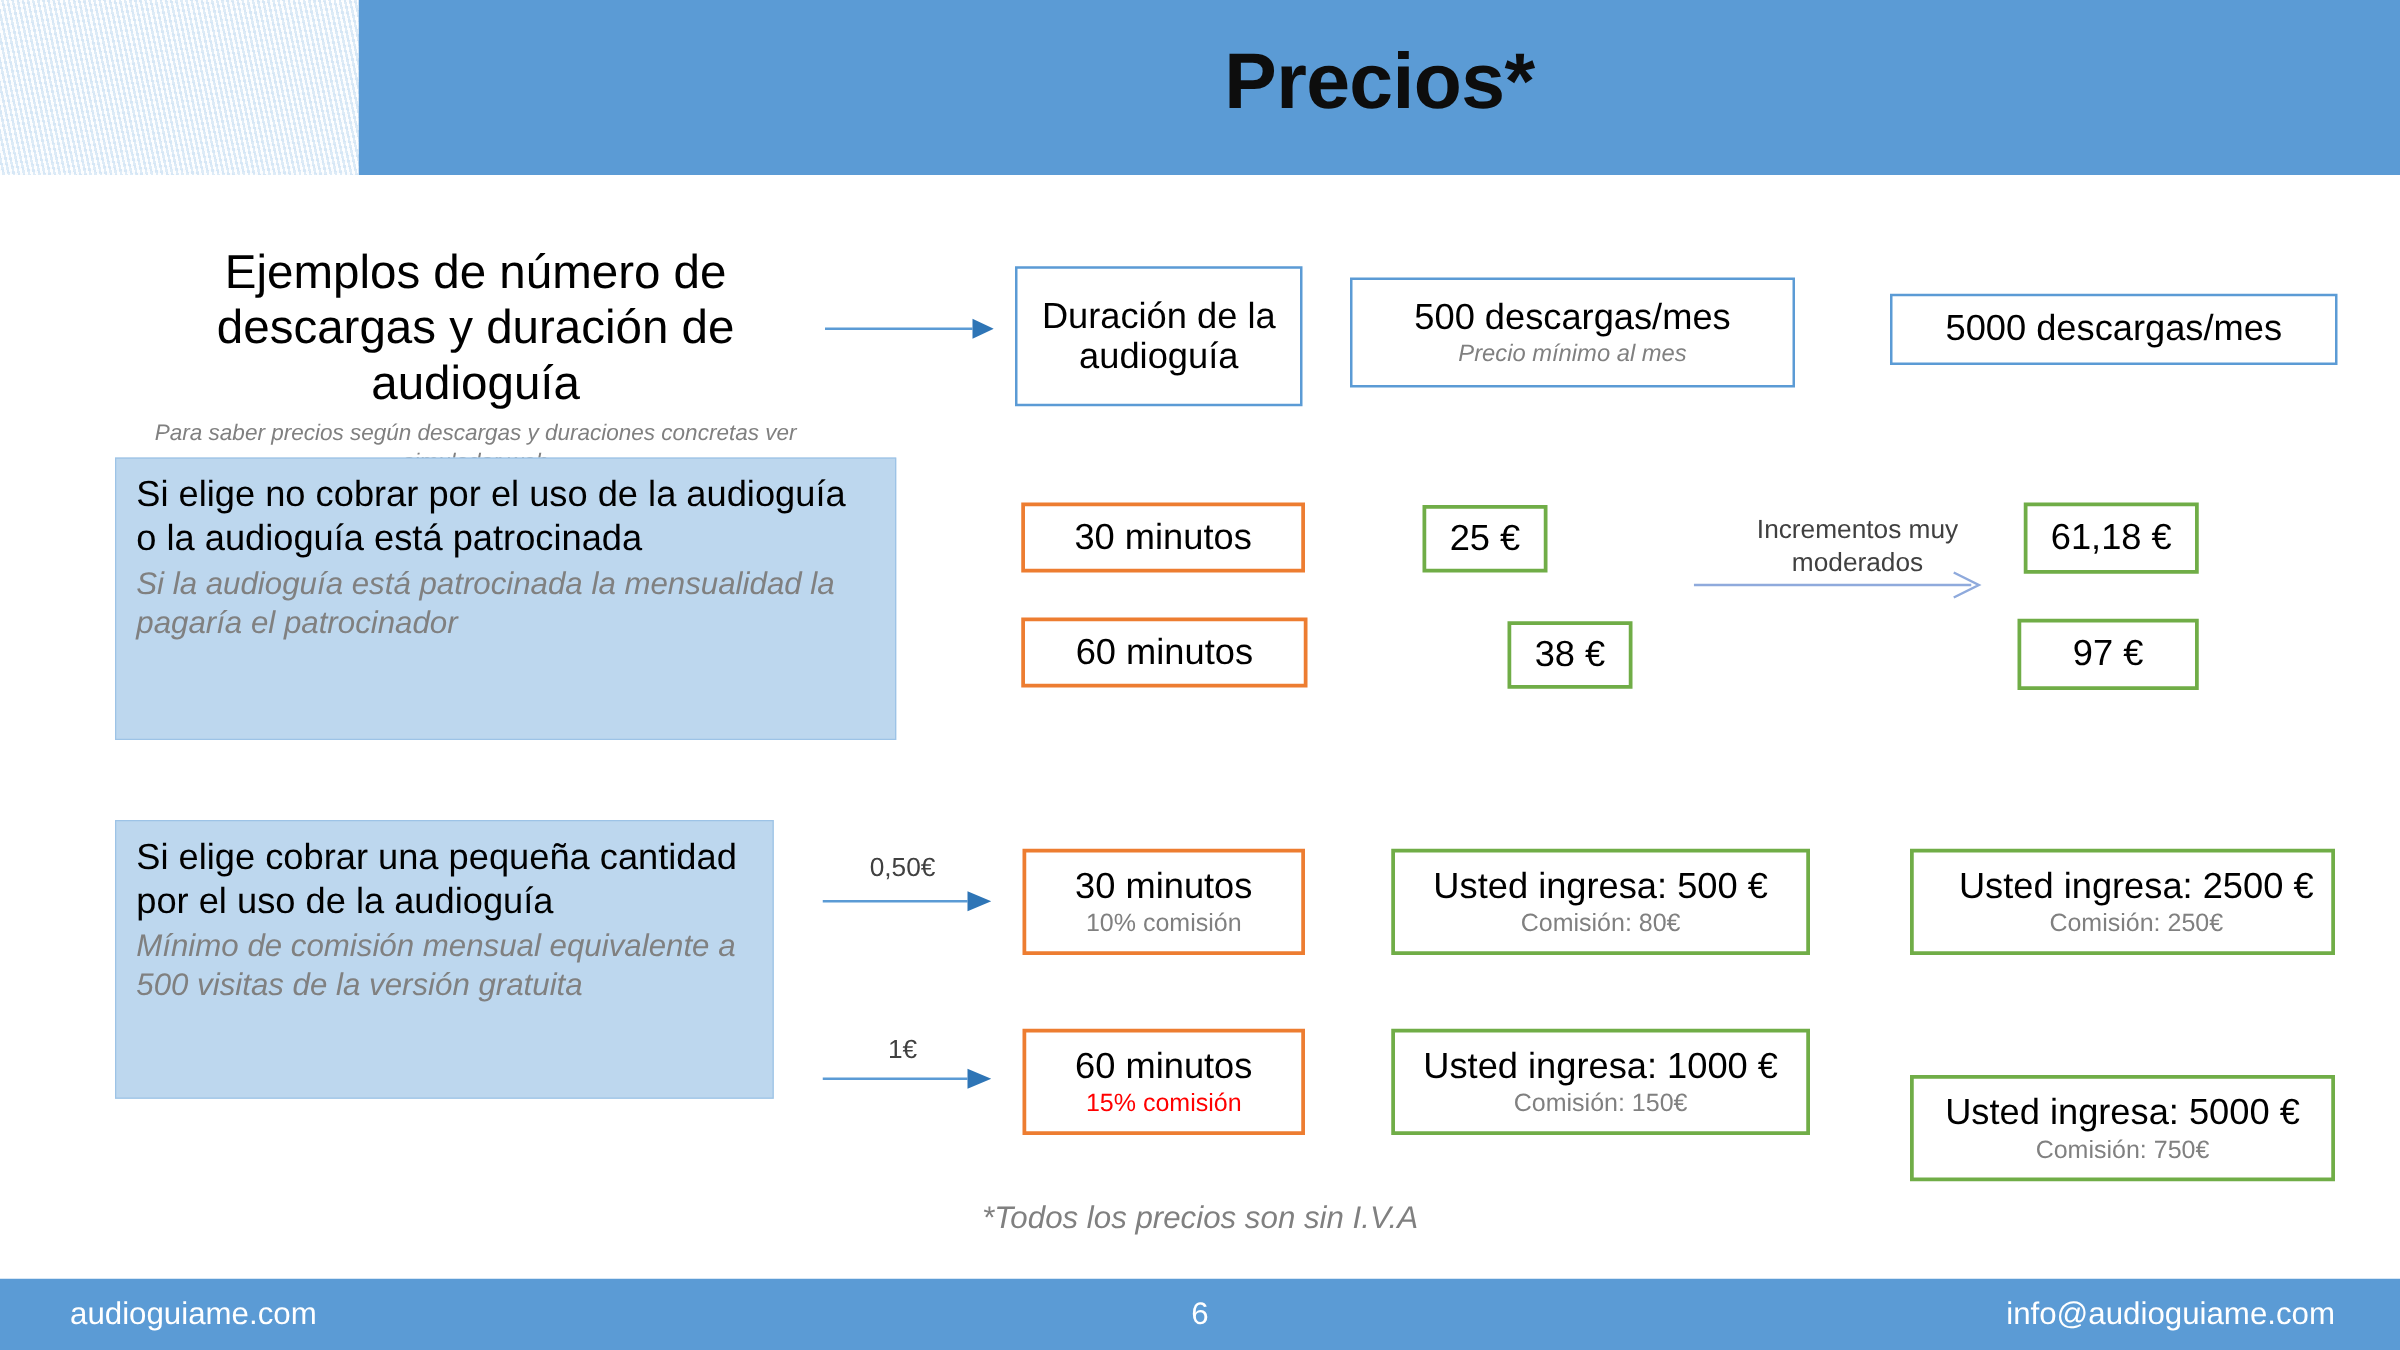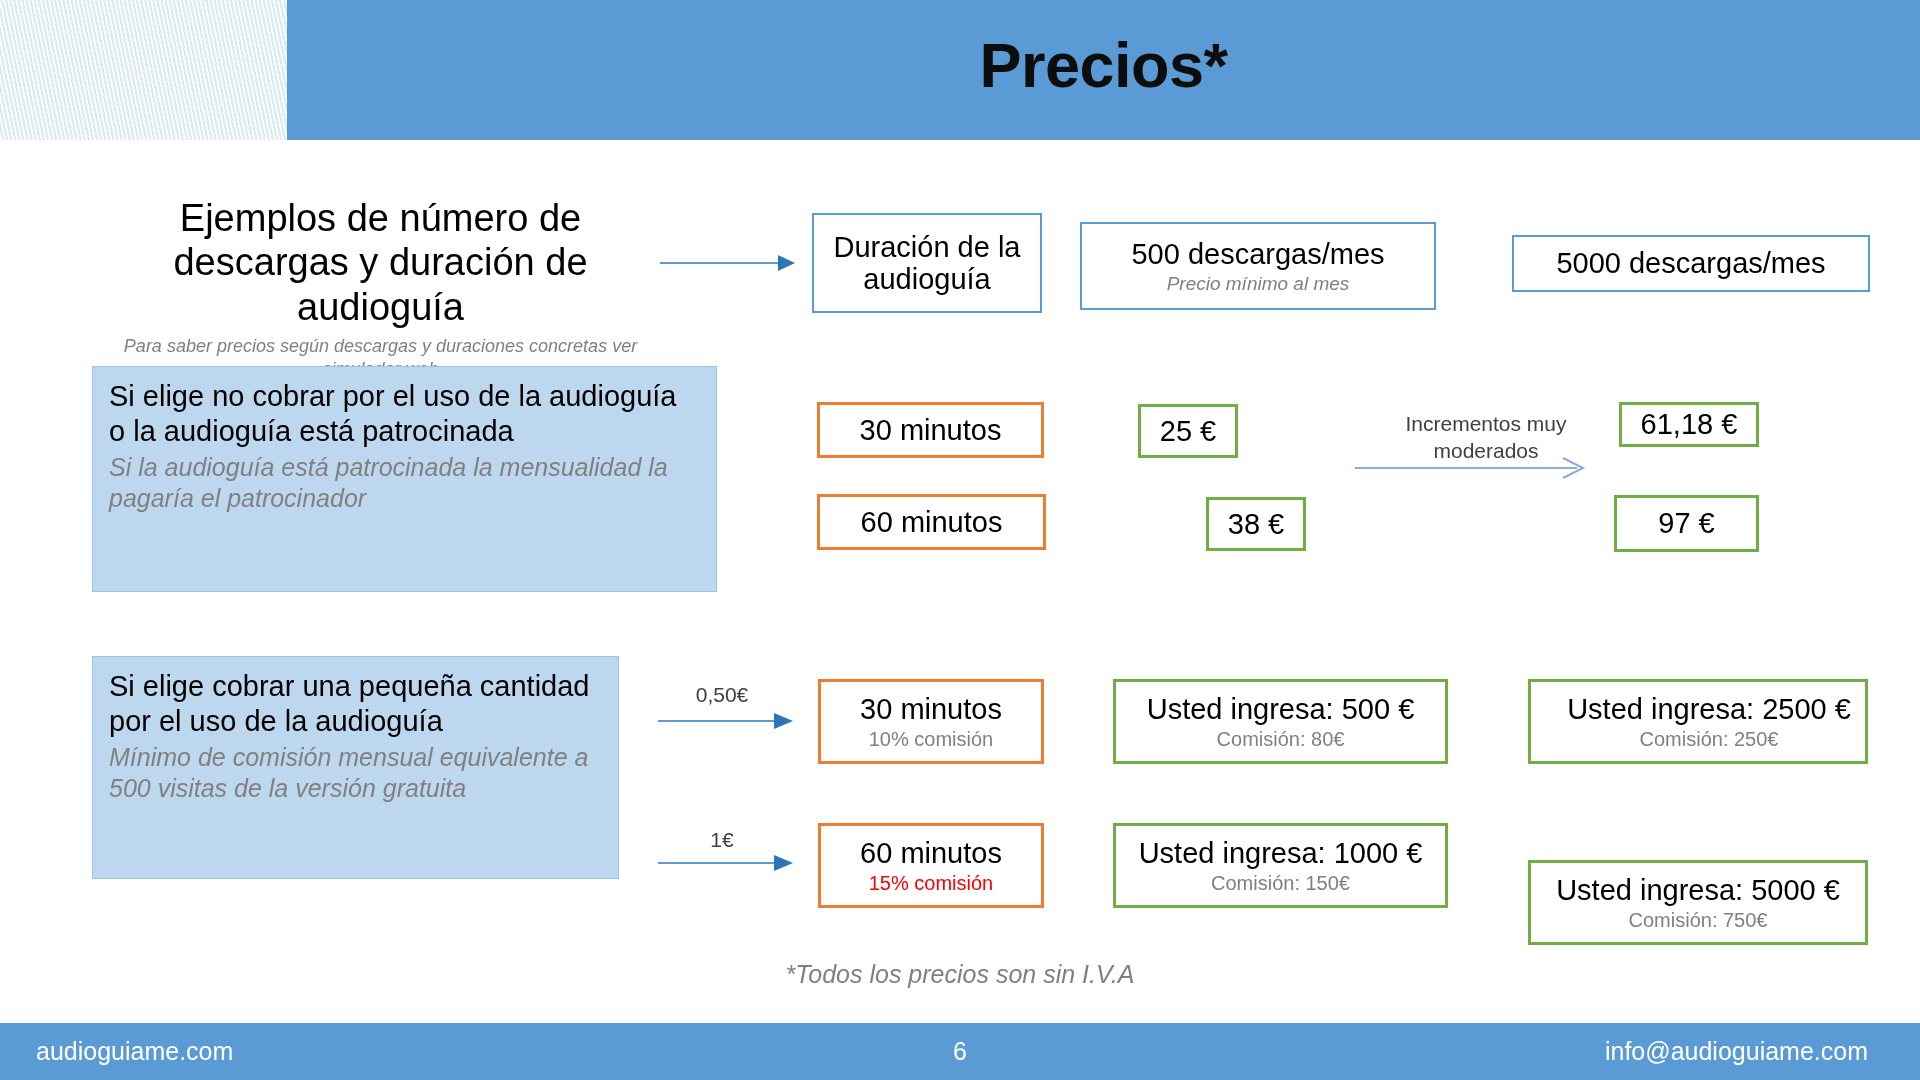--- a/index.html
+++ b/index.html
@@ -110,30 +110,30 @@
   }
   .box.blue   { border: 2px solid #5B9BD5; }
   .box.orange { border: 3px solid #ED7D31; }
   .box.green  { border: 3px solid #70AD47; }
   .box .main  { font-size: 29px; color: #000; }
   .box .note  { font-size: 19px; color: #808080; font-style: italic; margin-top: 2px; }
   .box .note-plain { font-size: 20px; color: #808080; font-style: normal; margin-top: 3px; }
   .box .note-red { font-size: 20px; color: #FF0000; margin-top: 3px; }
 
   
-  .box-duracion   { left: 812px;  top: 213px; width: 230px; height: 100px; }
+  .box-duracion   { left: 812px;  top: 213px; width: 230px; height: 112px; }
   .box-500        { left: 1080px; top: 222px; width: 356px; height: 88px; }
   .box-5000       { left: 1512px; top: 235px; width: 358px; height: 57px; }
 
   
   .box-30min-a    { left: 817px;  top: 402px; width: 227px; height: 56px; }
   .box-60min-a    { left: 817px;  top: 494px; width: 229px; height: 56px; }
   .box-25e        { left: 1138px; top: 404px; width: 100px; height: 54px; }
   .box-38e        { left: 1206px; top: 497px; width: 100px; height: 54px; }
-  .box-6118e      { left: 1619px; top: 402px; width: 140px; height: 45px; }
+  .box-6118e      { left: 1619px; top: 402px; width: 140px; height: 57px; }
   .box-97e        { left: 1614px; top: 495px; width: 145px; height: 57px; }
 
   
   .box-30min-b    { left: 818px;  top: 679px; width: 226px; height: 85px; }
   .box-60min-b    { left: 818px;  top: 823px; width: 226px; height: 85px; }
   .box-ing500     { left: 1113px; top: 679px; width: 335px; height: 85px; }
   .box-ing1000    { left: 1113px; top: 823px; width: 335px; height: 85px; }
   .box-ing2500    { left: 1528px; top: 679px; width: 340px; height: 85px; padding-left: 22px; }
   .box-ing5000    { left: 1528px; top: 823px; width: 340px; height: 85px; margin-top: 37px; }
 
@@ -181,21 +181,21 @@
     position: absolute;
     left: 0;
     top: 1023px;
     width: 1920px;
     height: 57px;
     background: #5B9BD5;
     color: #ffffff;
   }
   .footer-left {
     position: absolute;
-    left: 36px;
+    left: 56px;
     top: 14px;
     font-size: 25px;
   }
   .footer-center {
     position: absolute;
     left: 0;
     top: 14px;
     width: 1920px;
     text-align: center;
     font-size: 25px;

